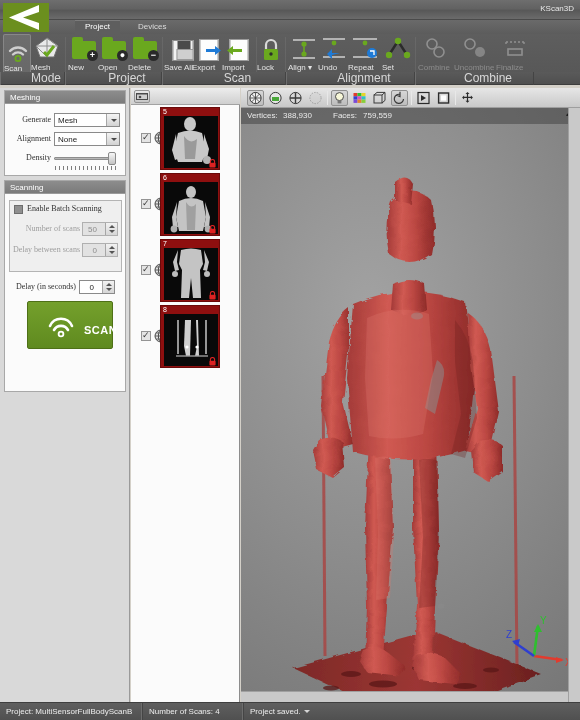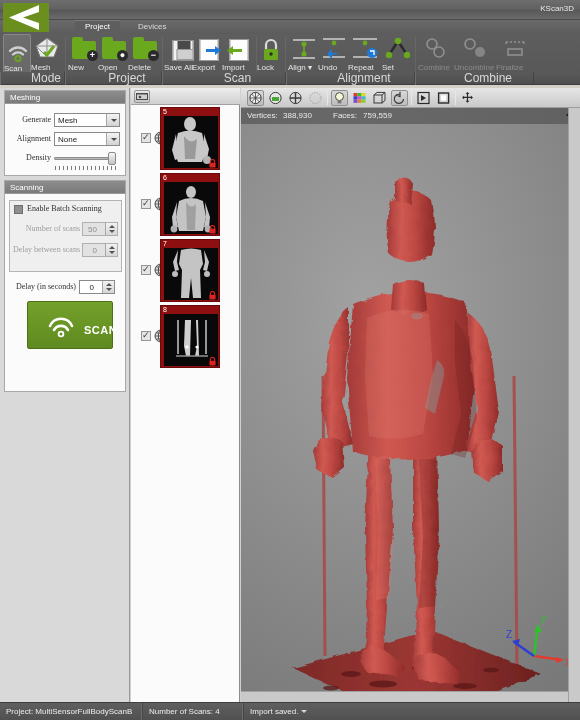--- a/index.html
+++ b/index.html
@@ -869,17 +869,17 @@
   <div class="statusbar">
     <div class="sb-cell" style="left:0px; width:143px;">
       <span>Project:</span>
       <span>MultiSensorFullBodyScanB</span>
     </div>
     <div class="sb-cell" style="left:143px; width:101px;">
       <span>Number of Scans:</span>
       <span>4</span>
     </div>
     <div class="sb-cell plain" style="left:244px; width:120px;">
-      <span>Import saved.</span><span class="caret"></span>
+      <span>Project saved.</span><span class="caret"></span>
     </div>
   </div>
 
 </div>
 
 </body></html>

